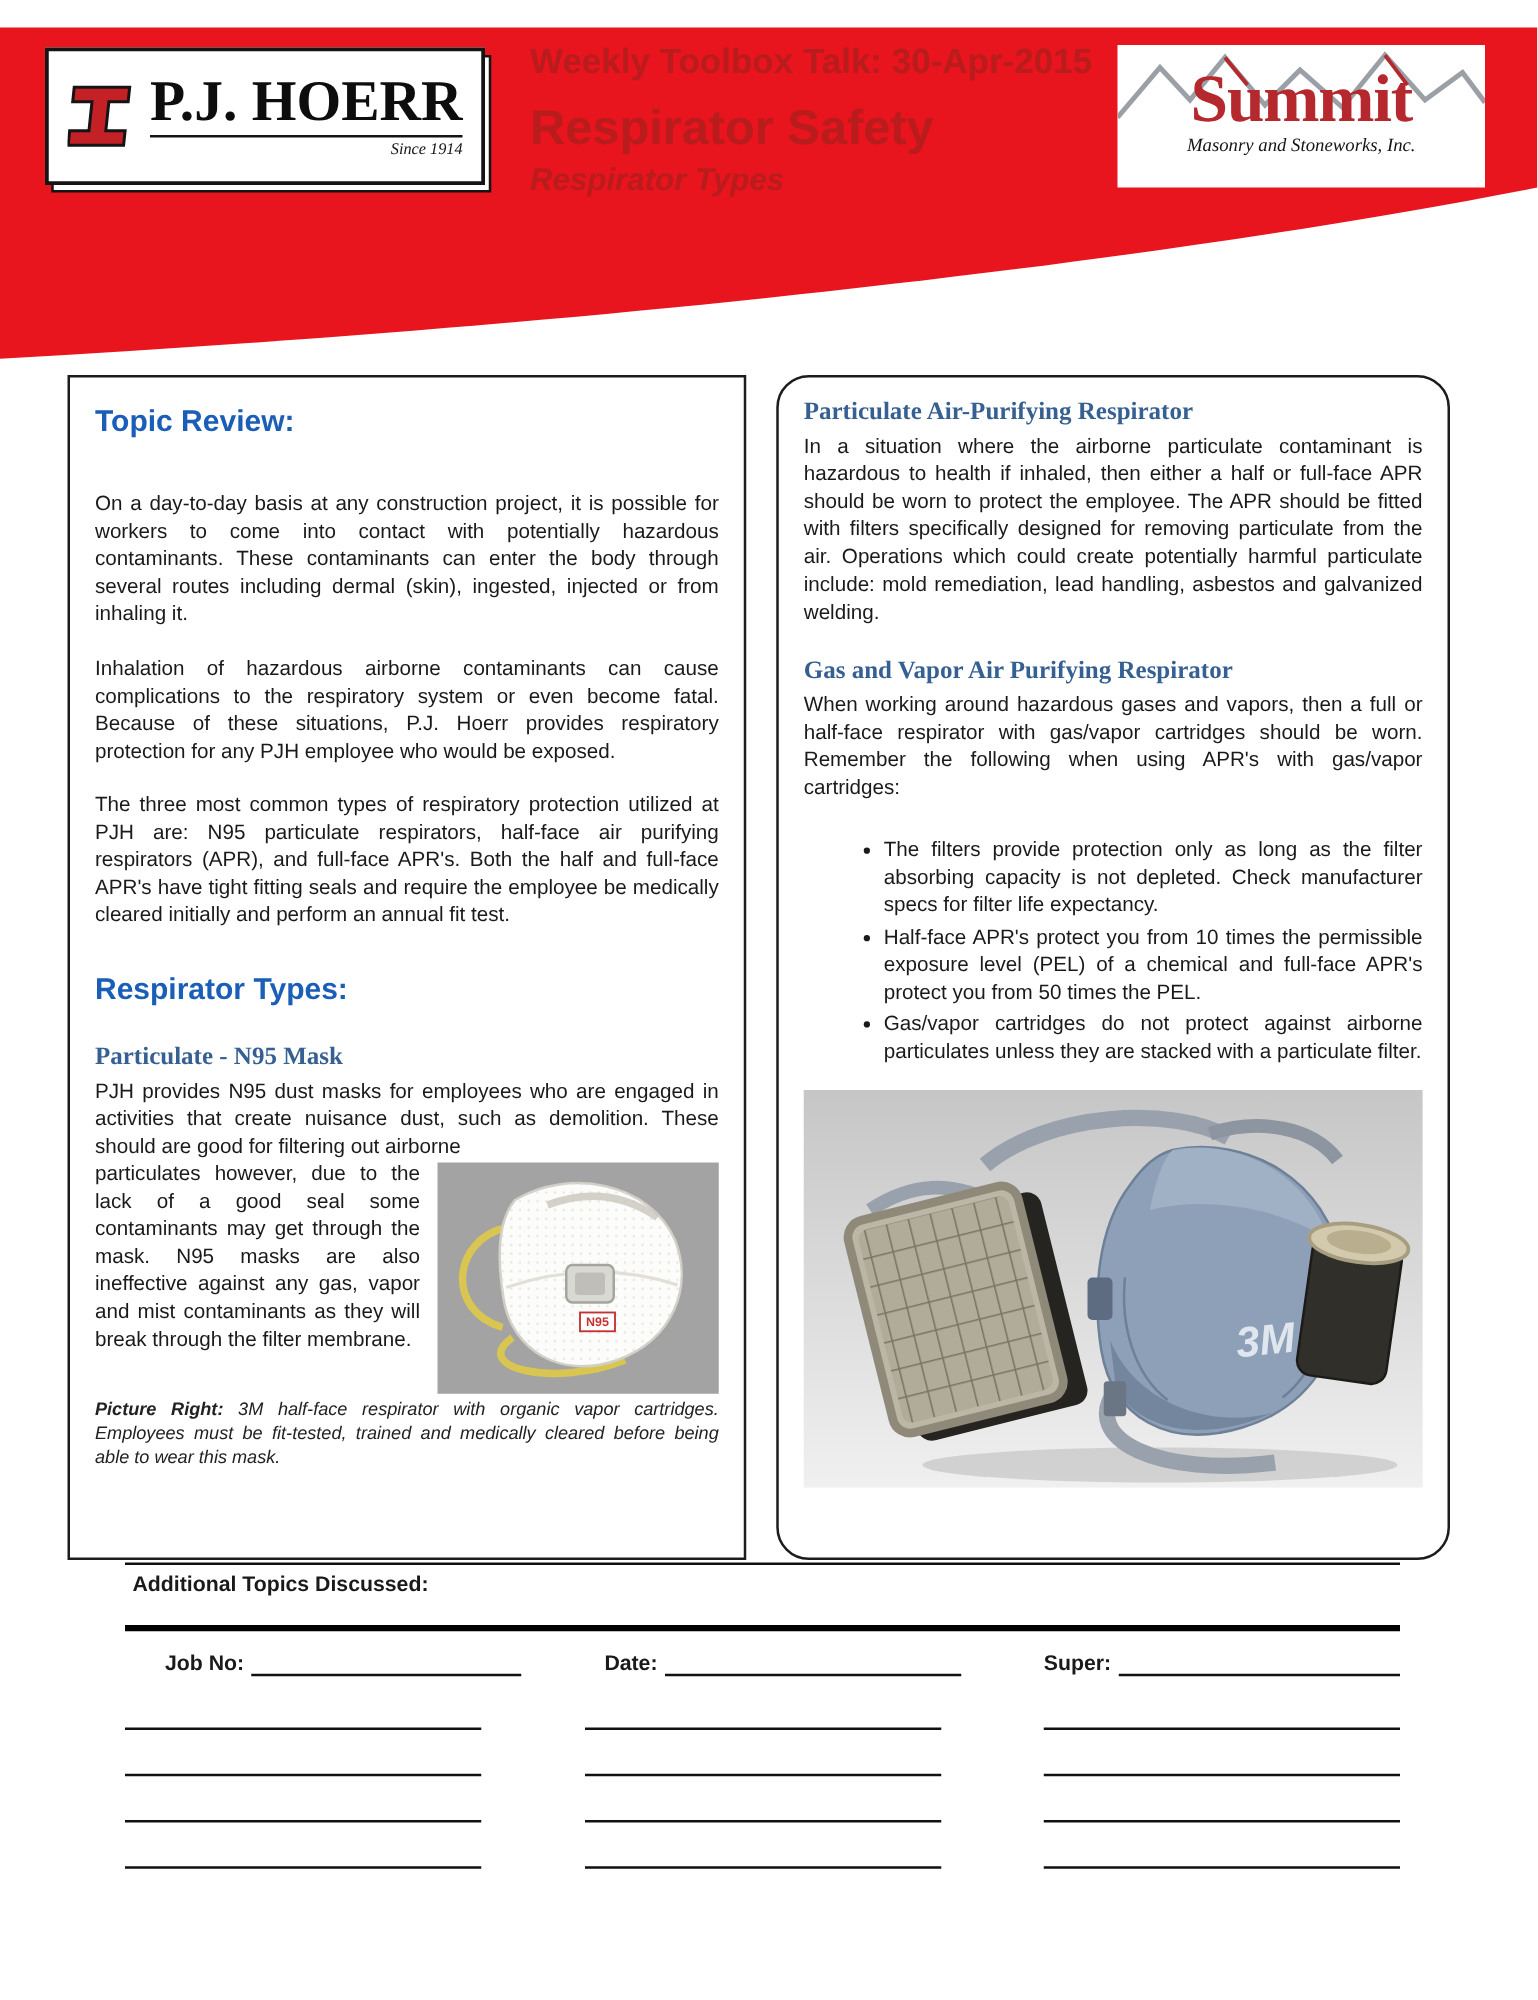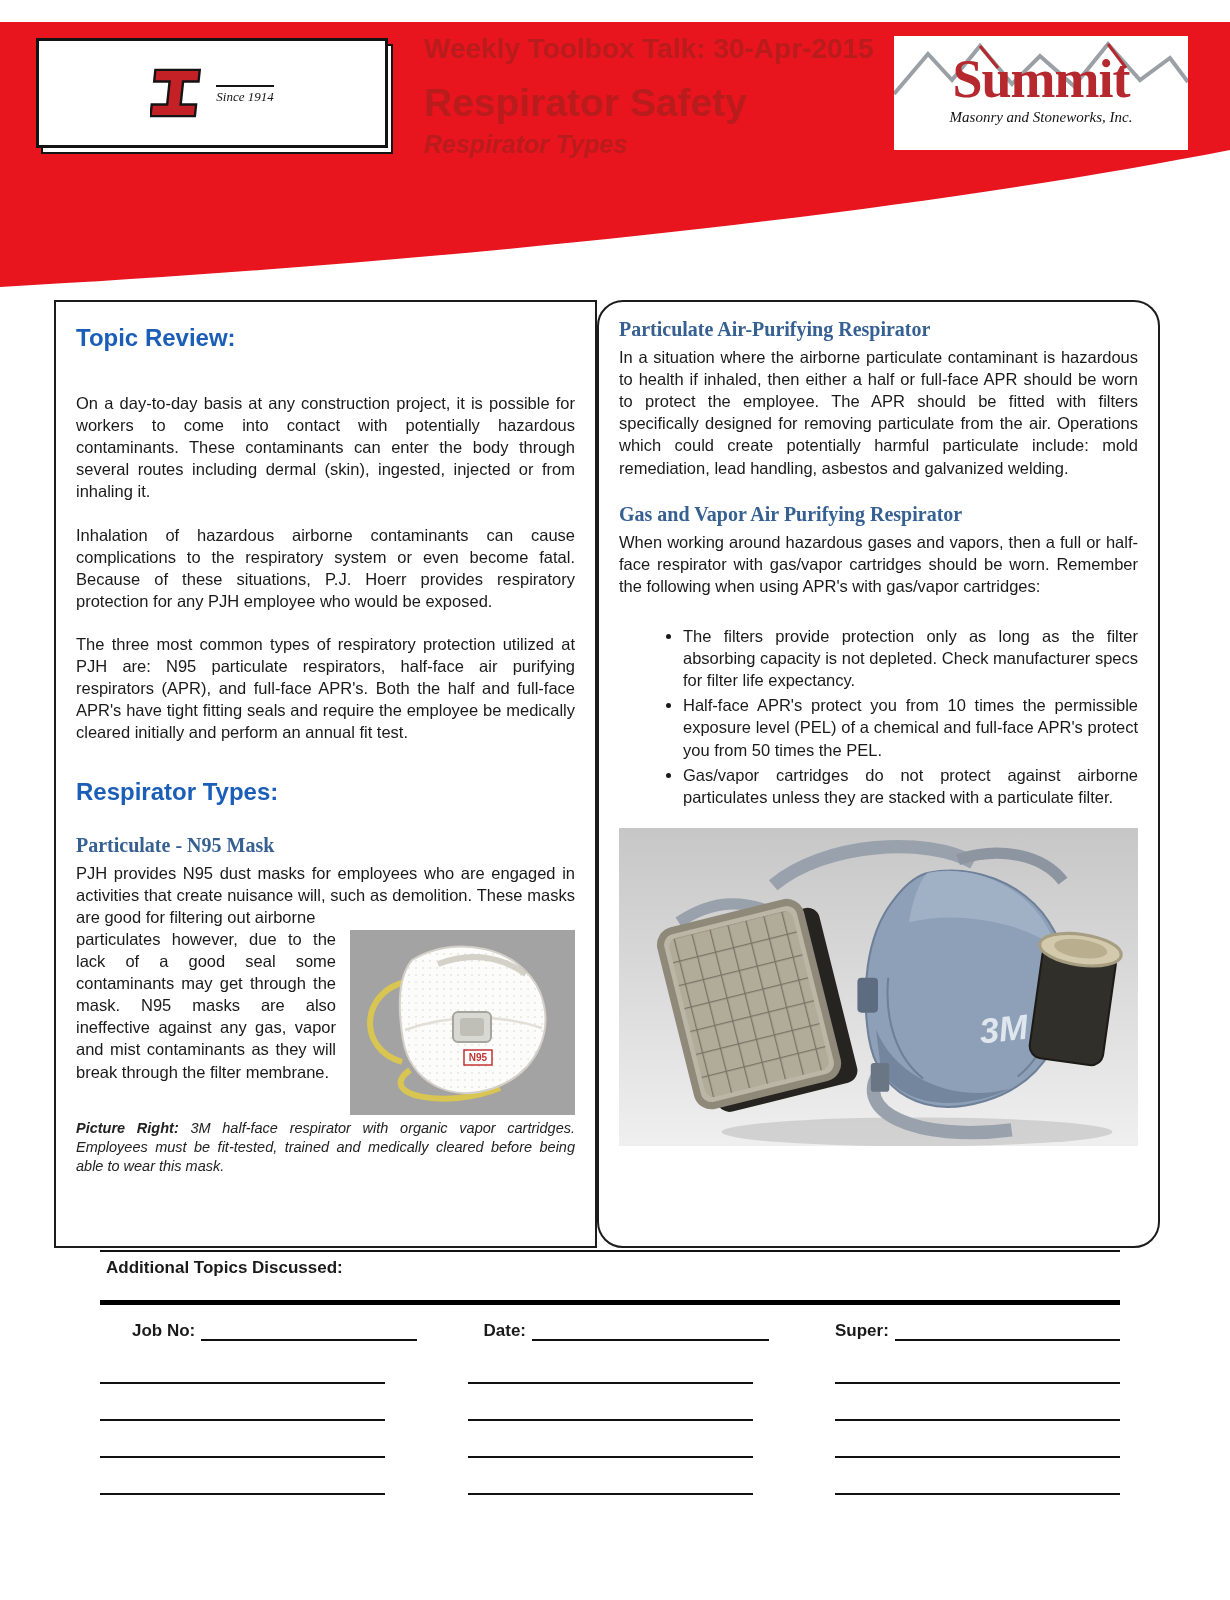--- a/index.html
+++ b/index.html
@@ -43,21 +43,21 @@
   .summit-name {
     position:relative; font-family:"Liberation Serif", serif; font-weight:bold;
     font-size:54px; line-height:1; color:#B5282E; margin-top:16px; letter-spacing:-1px;
   }
   .summit-tagline {
     position:relative; font-family:"Liberation Serif", serif; font-style:italic;
     font-size:15px; color:#141414; margin-top:3px;
   }
 
   
-  .columns { display:flex; margin:8px 70px 0 54px; align-items:center; }
+  .columns { display:flex; gap:24px; margin:8px 70px 0 54px; align-items:center; }
   .col { border:2px solid #1c1c1c; padding:16px 20px 18px 20px; background:#fff; min-height:948px; }
   .col-left { flex:0 0 543px; }
   .col-right { flex:1;border-radius:26px; }
 
   .h-blue { color:#1A5EB8; font-size:24px; font-weight:bold; }
   .h-blue.first { margin:6px 0 40px 0; }
   .h-respirator { margin:34px 0 28px 0; }
   .h-serif {
     font-family:"Liberation Serif", serif; color:#366092; font-weight:bold;
     font-size:20px; margin-bottom:5px;
@@ -106,20 +106,21 @@
       <path d="M0 22 L1230 22 L1230 150 C 950 205 520 258 0 287 Z" fill="#E8141E"></path>
     </svg>
 
     <div class="pjh-logo">
       <svg class="ibeam" viewBox="0 0 56 56" aria-hidden="true">
         <g transform="skewX(-6)">
           <path d="M6 4 H52 V16 H36 V40 H52 V52 H6 V40 H22 V16 H6 Z" fill="#C42127" stroke="#141414" stroke-width="2.5"></path>
         </g>
       </svg>
       <div class="pjh-textcol">
+        <div class="pjh-name">P.J. HOERR</div>
         <div class="pjh-tagline-row">
           <span class="pjh-tagline">Since 1914</span>
         </div>
       </div>
     </div>
 
     <div class="header-titles">
       <div class="ht1">Weekly Toolbox Talk: 30-Apr-2015</div>
       <div class="ht2">Respirator Safety</div>
       <div class="ht3">Respirator Types</div>
@@ -140,21 +141,21 @@
     <div class="col col-left">
       <h2 class="h-blue first">Topic Review:</h2>
 
       <p class="body-p">On a day-to-day basis at any construction project, it is possible for workers to come into contact with potentially hazardous contaminants.  These contaminants can enter the body through several routes including dermal (skin), ingested, injected or from inhaling it.</p>
       <p class="body-p">Inhalation of hazardous airborne contaminants can cause complications to the respiratory system or even become fatal.  Because of these situations, P.J. Hoerr provides respiratory protection for any PJH employee who would be exposed.</p>
       <p class="body-p">The three most common types of respiratory protection utilized at PJH are: N95 particulate respirators, half-face air purifying respirators (APR), and full-face APR's.  Both the half and full-face APR's have tight fitting seals and require the employee be medically cleared initially and perform an annual fit test.</p>
 
       <h2 class="h-blue h-respirator">Respirator Types:</h2>
       <h3 class="h-serif">Particulate - N95 Mask</h3>
 
-      <p class="body-p n95-p1">PJH provides N95 dust masks for employees who are engaged in activities that create nuisance will, such as demolition.  These masks are good for filtering out airborne</p>
+      <p class="body-p n95-p1">PJH provides N95 dust masks for employees who are engaged in activities that create nuisance dust, such as demolition.  These should are good for filtering out airborne</p>
 
       <div class="n95-wrap">
         <div class="n95-img">
           <svg viewBox="0 0 225 185" aria-hidden="true">
             <defs>
               <pattern id="dotpat" width="7" height="7" patternUnits="userSpaceOnUse">
                 <circle cx="3" cy="3" r="1" fill="#e3e0da"></circle>
               </pattern>
             </defs>
             <path d="M55 52 C 12 62, 6 118, 52 132" fill="none" stroke="#D8C552" stroke-width="6"></path>

